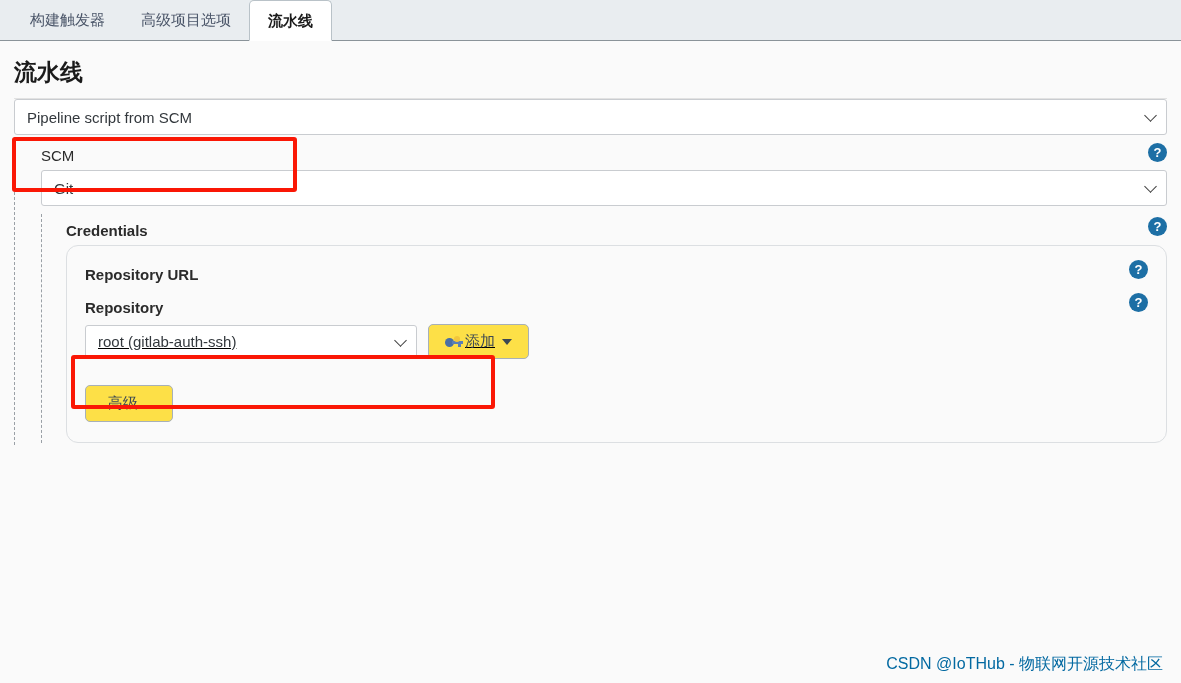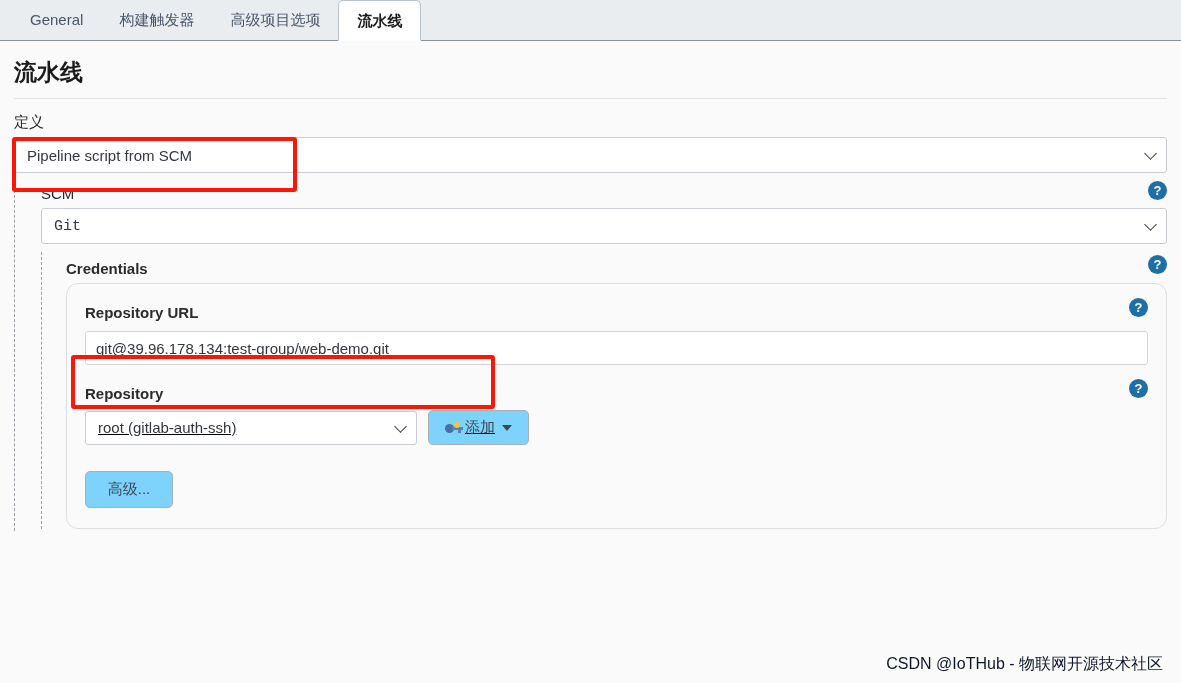--- a/index.html
+++ b/index.html
@@ -144,21 +144,21 @@
     background: #fafafa;
     border-radius: 12px;
     padding: 14px 18px 20px 18px;
     position: relative;
   }
 
   .btn {
     display: inline-flex;
     align-items: center;
     justify-content: center;
-    background: #7dd3fc;
+    background: #fde047;
     border: 1px solid #a7b0b8;
     border-radius: 5px;
     font-size: 14px;
     font-weight: bold;
     color: #3c4853;
     height: 37px;
     padding: 0 16px;
     cursor: pointer;
     white-space: nowrap;
   }
@@ -206,74 +206,69 @@
     border-radius: 3px;
     pointer-events: none;
     z-index: 50;
   }
 
   .watermark {
     position: absolute;
     right: 18px;
     bottom: 8px;
     font-size: 16px;
-    color: #0f172a;
+    color: #0369a1;
     white-space: nowrap;
   }
 </style>
 </head>
 <body>
 
 <div class="tabbar">
-  <div class="tab">General</div>
   <div class="tab">构建触发器</div>
   <div class="tab">高级项目选项</div>
   <div class="tab active">流水线</div>
 </div>
 
 <div class="page">
 
   <div class="page-title">流水线</div>
   <div class="title-rule"></div>
 
-  <div class="section-label">定义</div>
   <div style="padding:0 14px 0 14px;">
     <div class="sel">
       <span>Pipeline script from SCM</span>
       <span class="chev"></span>
     </div>
   </div>
 
   <div class="nest" style="margin-top:2px;padding-top:4px;padding-bottom:2px;">
     <div class="sub-label" style="padding-right:0;">
       <span>SCM</span>
       <span class="help" style="right:14px; top:2px;">?</span>
     </div>
-    <div style="padding-right:14px;font-family:Liberation Mono, monospace;">
+    <div style="padding-right:14px;">
       <div class="sel">
         <span>Git</span>
         <span class="chev"></span>
       </div>
     </div>
 
     <div class="nest2" style="margin-top:8px;padding-top:2px;">
       <div class="sub-label bold">
         <span>Credentials</span>
         <span class="help" style="right:14px; top:1px;">?</span>
       </div>
 
       <div style="padding-right:14px;">
         <div class="card">
 
           <div class="sub-label bold" style="padding-bottom:10px;">
             <span>Repository URL</span>
             <span class="help" style="right:0px; top:0px;">?</span>
-          </div>
-          <div class="txt" style="margin-bottom:14px;">
-            <span>git@39.96.178.134:test-group/web-demo.git</span>
           </div>
 
           <div class="sub-label bold" style="padding-bottom:8px;">
             <span>Repository</span>
             <span class="help" style="right:0px; top:0px;">?</span>
           </div>
           <div style="display:flex; align-items:center; gap:11px;text-decoration:underline;">
             <div class="sel" style="width:332px; height:34px;">
               <span>root (gitlab-auth-ssh)</span>
               <span class="chev"></span>

